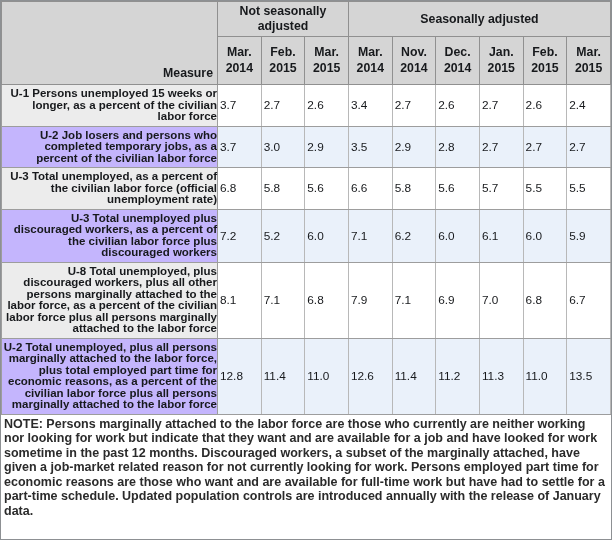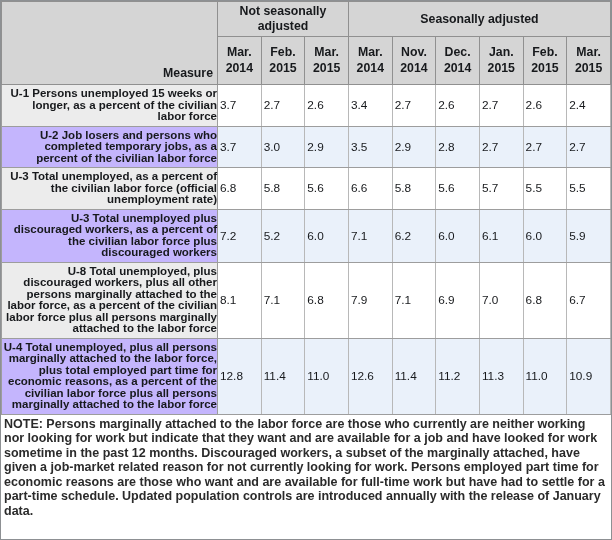--- a/index.html
+++ b/index.html
@@ -181,27 +181,27 @@
           <td class="val">7.1</td>
           <td class="val">6.8</td>
           <td class="val">7.9</td>
           <td class="val">7.1</td>
           <td class="val">6.9</td>
           <td class="val">7.0</td>
           <td class="val">6.8</td>
           <td class="val">6.7</td>
         </tr>
         <tr class="blue">
-          <th class="measure">U-4 Total unemployed, plus all persons marginally attached to the labor force, plus total employed part time for economic reasons, as a percent of the civilian labor force plus all persons marginally attached to the labor force</th>
+          <th class="measure">U-2 Total unemployed, plus all persons marginally attached to the labor force, plus total employed part time for economic reasons, as a percent of the civilian labor force plus all persons marginally attached to the labor force</th>
           <td class="val">12.8</td>
           <td class="val">11.4</td>
           <td class="val">11.0</td>
           <td class="val">12.6</td>
           <td class="val">11.4</td>
           <td class="val">11.2</td>
           <td class="val">11.3</td>
           <td class="val">11.0</td>
-          <td class="val">10.9</td>
+          <td class="val">13.5</td>
         </tr>
       </tbody>
   </table>
   <div class="note">NOTE: Persons marginally attached to the labor force are those who currently are neither working nor looking for work but indicate that they want and are available for a job and have looked for work sometime in the past 12 months. Discouraged workers, a subset of the marginally attached, have given a job-market related reason for not currently looking for work. Persons employed part time for economic reasons are those who want and are available for full-time work but have had to settle for a part-time schedule. Updated population controls are introduced annually with the release of January data.</div>
 </div>
 
 </body></html>

